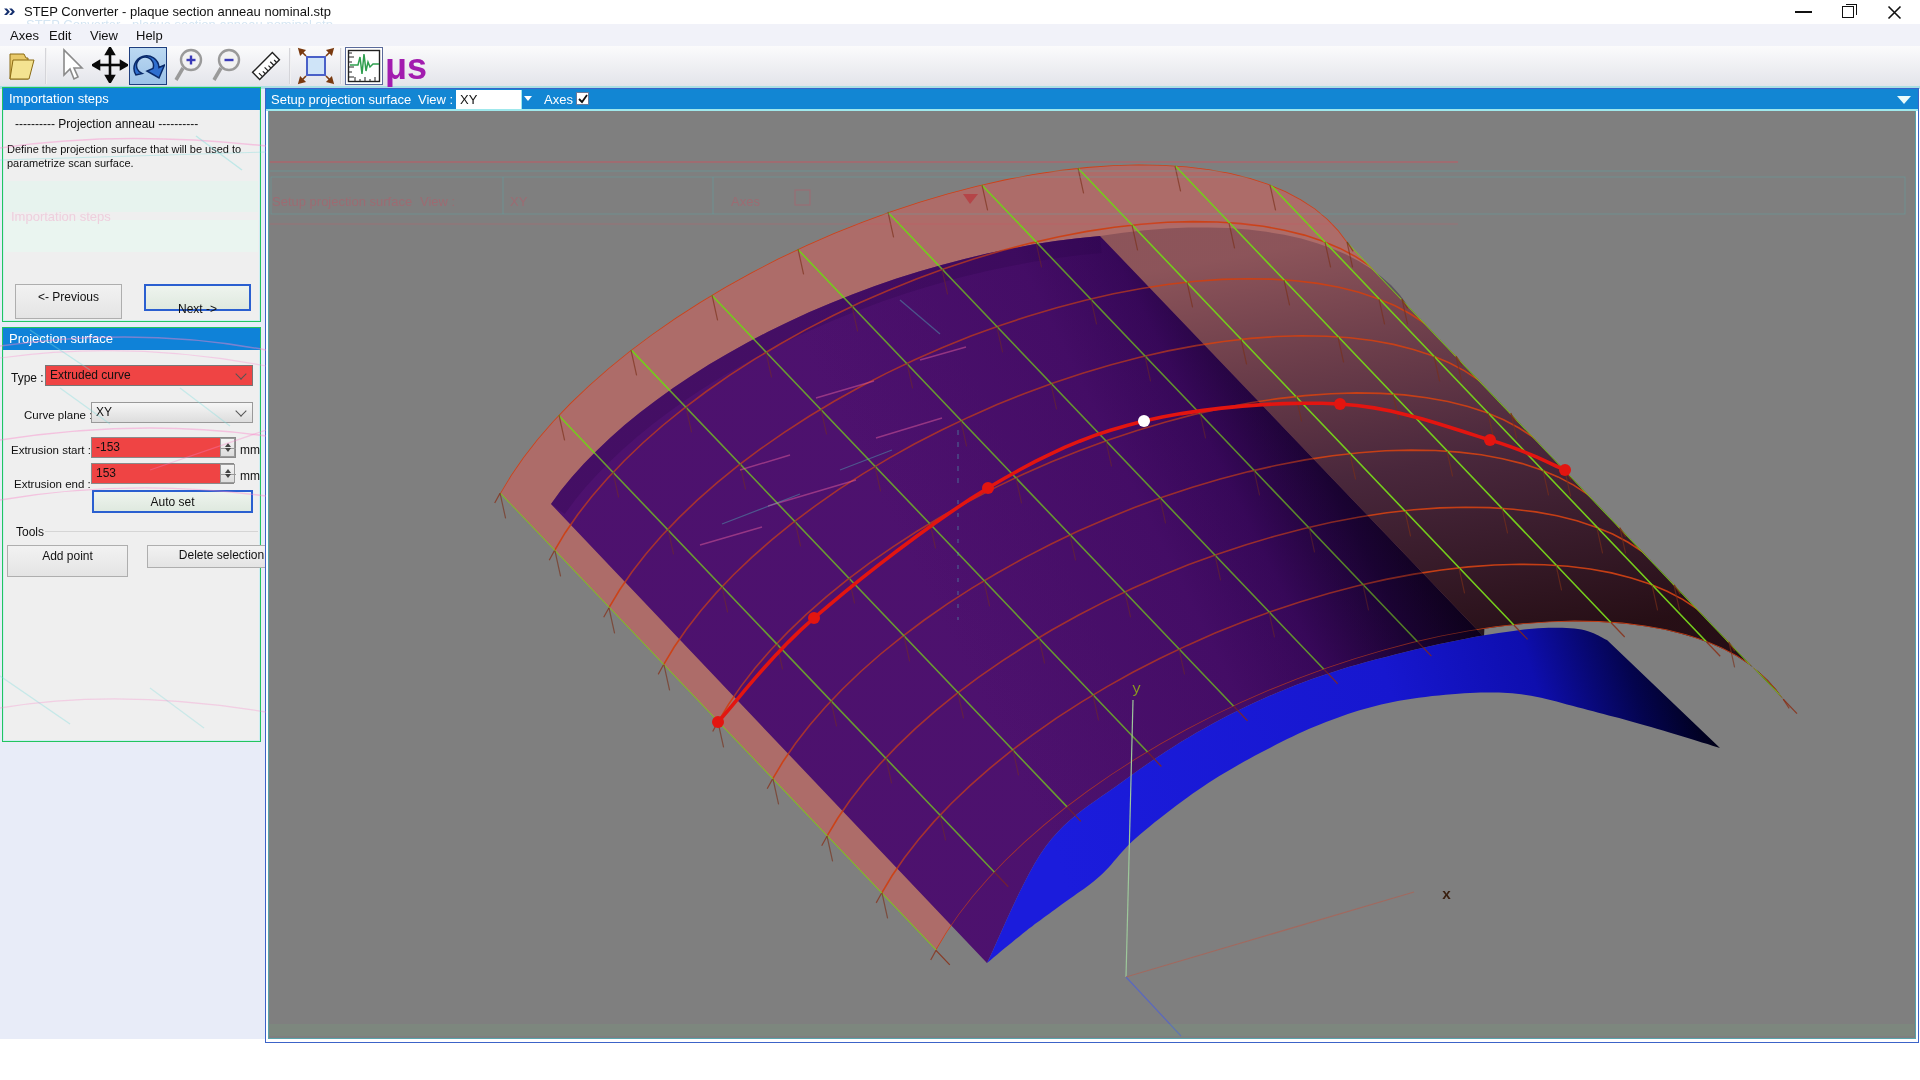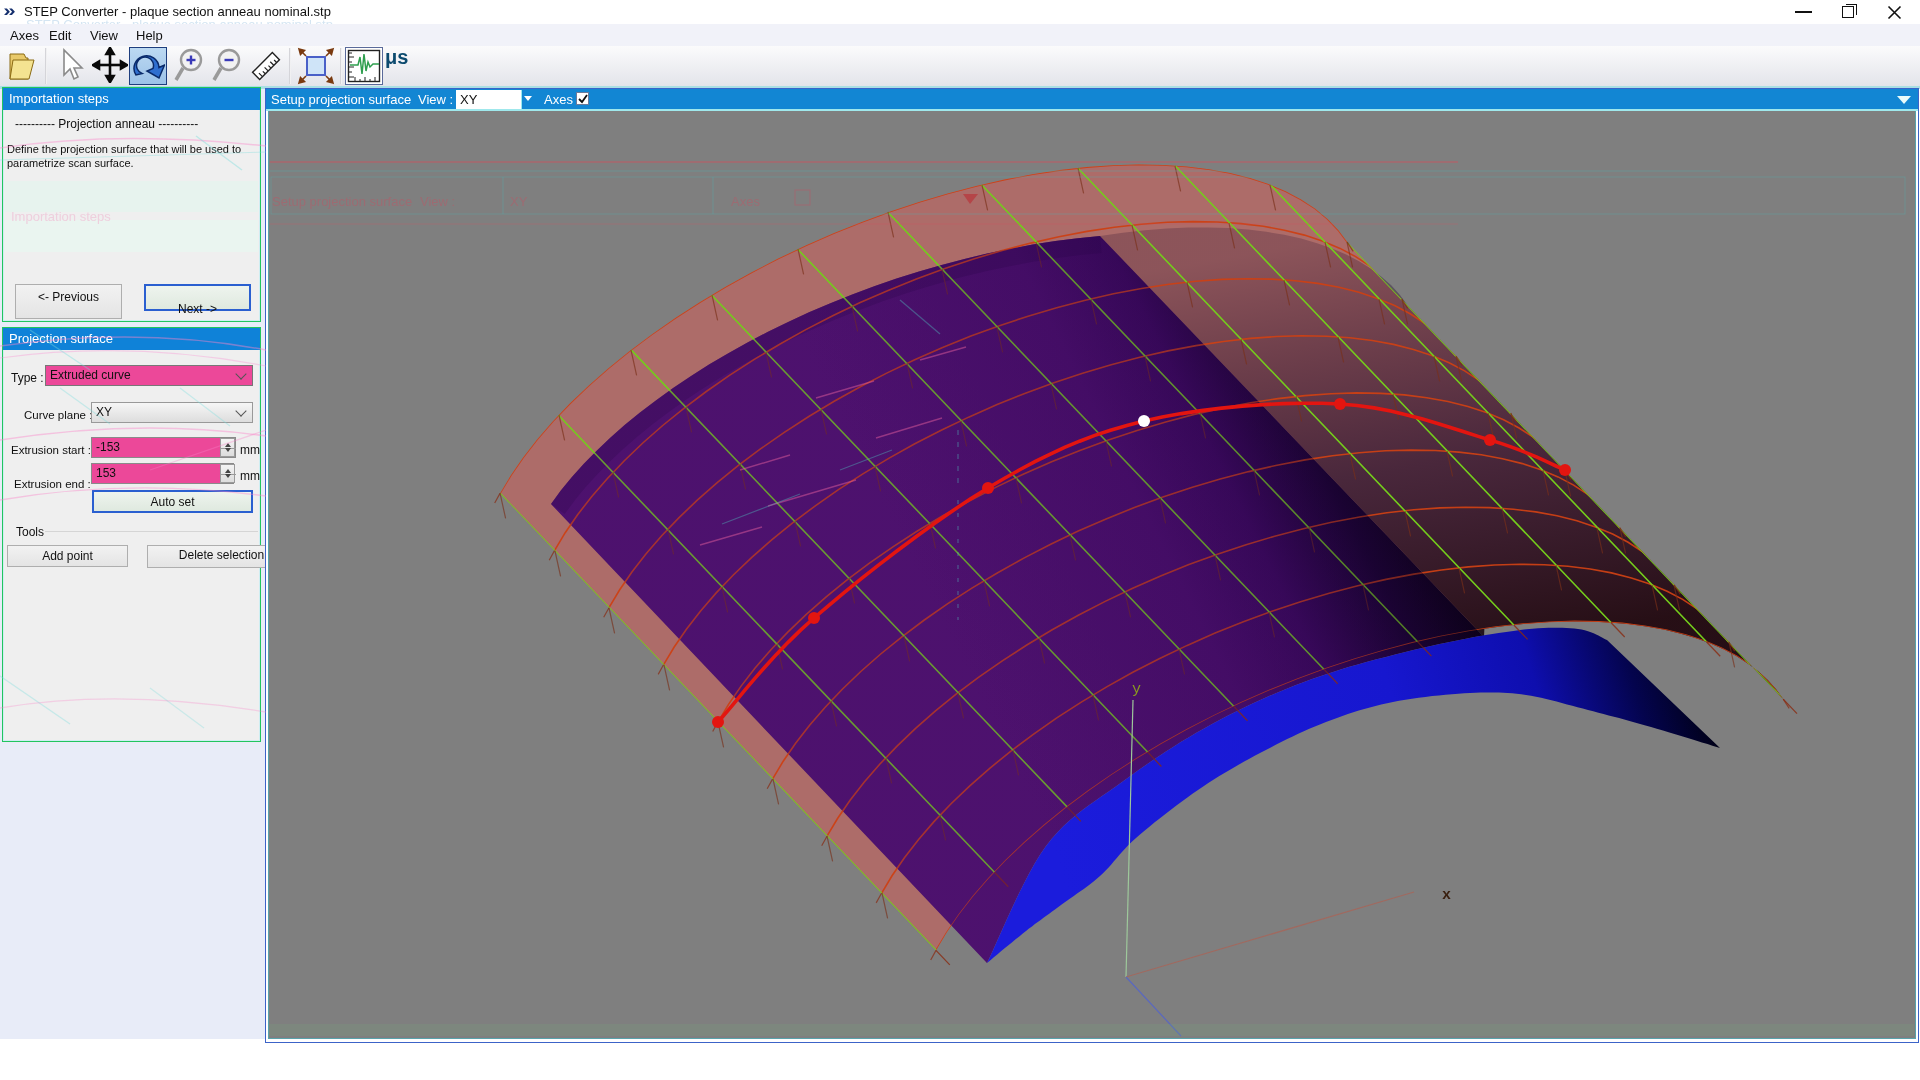--- a/index.html
+++ b/index.html
@@ -18,21 +18,21 @@
 #toolbar-edge{left:0;top:86px;width:1920px;height:3px;background:#a9dfe4}
 .sep{top:48px;width:2px;height:36px;background:linear-gradient(90deg,#c6c6cc,#ffffff)}
 .tbtn{top:47px;width:38px;height:38px}
 .tbtn.sel{border:1.5px solid #1e3e7e;background:linear-gradient(#bcd9f2,#9cc2e8)}
 #leftdock{left:0;top:89px;width:266px;height:950px;background:#e8ecf8}
 .panel{left:2px;width:259px;border:1px solid #22c55e;background:#efefef;box-shadow:inset 0 0 0 1px #cfeef2}
 .ptitle{height:22px;background:#0f82d8;color:#fff;font-size:13px;padding:3px 0 0 6px}
 .pbody{position:relative;font-size:12px;color:#101010}
 .btn{position:absolute;background:linear-gradient(#f2f2f2,#e4e4e4);border:1px solid #aeaeae;font-size:12px;color:#111;text-align:center}
 .btn.def{border:2px solid #2a5fd0;background:linear-gradient(#eef4ee,#dfe9df)}
-.inp{position:absolute;background:#ec4899;border:1px solid #8a8a8a;font-size:12px;color:#111;padding:2px 0 0 4px}
+.inp{position:absolute;background:#ef4444;border:1px solid #8a8a8a;font-size:12px;color:#111;padding:2px 0 0 4px}
 .lbl{position:absolute;font-size:12px;color:#101010;white-space:nowrap}
 .spin{position:absolute;width:15px;height:19px;border:1px solid #9a9a9a;background:linear-gradient(#f4f4f4,#dcdcdc)}
 .spin:before{content:"";position:absolute;left:3.5px;top:4px;border-left:3.5px solid transparent;border-right:3.5px solid transparent;border-bottom:4px solid #444}
 .spin:after{content:"";position:absolute;left:3.5px;bottom:4px;border-left:3.5px solid transparent;border-right:3.5px solid transparent;border-top:4px solid #444}
 .spin i{position:absolute;left:0;top:9px;width:15px;height:1px;background:#9a9a9a}
 .chev{position:absolute;width:8px;height:8px;border-right:1.6px solid #555;border-bottom:1.6px solid #555;transform:rotate(45deg)}
 
 #vpwrap{left:265px;top:88px;width:1654px;height:955px;border:1px solid #3c63c8;background:#fff}
 #vpbar{position:absolute;left:0px;top:0px;width:1652px;height:20px;background:#1286d3;color:#fff;font-size:13px}
 #vpbar .cy{position:absolute;left:0;bottom:-2px;width:100%;height:2px;background:#9fe8ec}
@@ -106,21 +106,21 @@
       <path d="M36,36 L30.5,34.5 L34.5,30.5 Z"></path>
  </g>
 </svg>
 <div class="abs tbtn sel" style="left:345px;background:#fff;border-color:#5a6a9a"></div>
 <svg class="abs" style="left:347px;top:49px" width="34" height="34" viewBox="0 0 34 34">
  <rect x="1.5" y="1.5" width="31" height="31" fill="#ffffff" stroke="#222" stroke-width="1.4"></rect>
  <path d="M2,28 L7,28 M2,23 L5,23 M2,18 L7,18 M2,13 L5,13 M2,8 L7,8 M2,4 L5,4" stroke="#222" stroke-width="1"></path>
  <path d="M8,32 L8,28 M13,32 L13,30 M18,32 L18,28 M23,32 L23,30 M28,32 L28,28" stroke="#222" stroke-width="1"></path>
  <path d="M3,16 L11,16 L13,8 L15,25 L17,5 L19,22 L21,13 L23,18 L26,15 L32,15" stroke="#2e9e4e" stroke-width="1.5" fill="none"></path>
 </svg>
-<div class="abs" style="left:385px;top:46px;font-size:20px;font-weight:bold;color:#0c4a6e;font-family:'Liberation Sans',sans-serif">μs</div>
+<div class="abs" style="left:385px;top:46px;font-size:36px;font-weight:bold;color:#a21caf;font-family:'Liberation Sans',sans-serif">μs</div>
 
 <div class="abs" id="btn-min"></div>
 <div class="abs" id="btn-rest"></div>
 <div class="abs" id="btn-rest2"></div>
 <svg class="abs" style="left:1887px;top:5px" width="15" height="15" viewBox="0 0 15 15">
     <path d="M1.5,1.5 L13.5,13.5 M13.5,1.5 L1.5,13.5" stroke="#111" stroke-width="1.6"></path>
   </svg>
 
 <div class="abs" id="leftdock"></div>
 <svg class="abs" style="left:0px;top:88px;z-index:50" width="266" height="952" viewBox="0 0 266 952">
@@ -172,21 +172,21 @@
   <div class="lbl" style="left:237px;top:93px">mm</div>
   <div class="lbl" style="left:11px;top:128px;font-size:11.5px">Extrusion end :</div>
   <div class="inp" style="left:88px;top:113px;width:143px;height:21px">153</div>
   <div class="spin" style="left:217px;top:114px">
         <i></i>
       </div>
   <div class="lbl" style="left:237px;top:119px">mm</div>
   <div class="btn def" style="left:89px;top:140px;width:161px;height:23px;padding-top:3px">Auto set</div>
   <div class="lbl" style="left:13px;top:175px;font-size:12px">Tools</div>
   <div style="position:absolute;left:42px;top:181px;width:213px;height:1px;background:#d5d5d5"></div>
-  <div class="btn" style="left:4px;top:195px;width:121px;height:22px;padding-top:3px">Add point</div>
+  <div class="btn" style="left:4px;top:195px;width:121px;height:32px;padding-top:3px">Add point</div>
   <div class="btn" style="left:144px;top:195px;width:149px;height:23px;padding-top:2px">Delete selection</div>
  </div>
 </div>
 
 <div class="abs" id="vpwrap">
  <div id="vpbar">
    <span style="position:absolute;left:5px;top:3px">Setup projection surface</span>
    <span style="position:absolute;left:152px;top:3px">View :</span>
    <span style="position:absolute;left:190px;top:1px;width:77px;height:19px;background:#fff;color:#111;padding:2px 0 0 4px;font-size:13px">XY</span>
    <span style="position:absolute;left:255px;top:1px;width:13px;height:19px;background:#1286d3;border-left:1px solid #9be8ee"></span>

